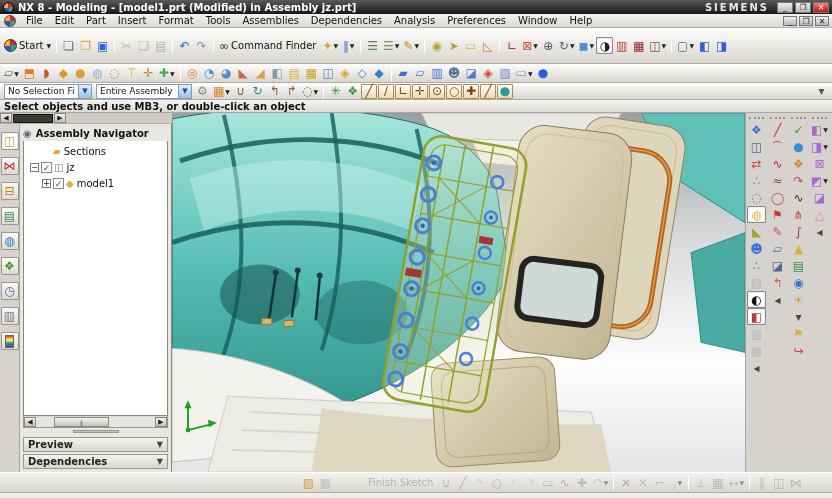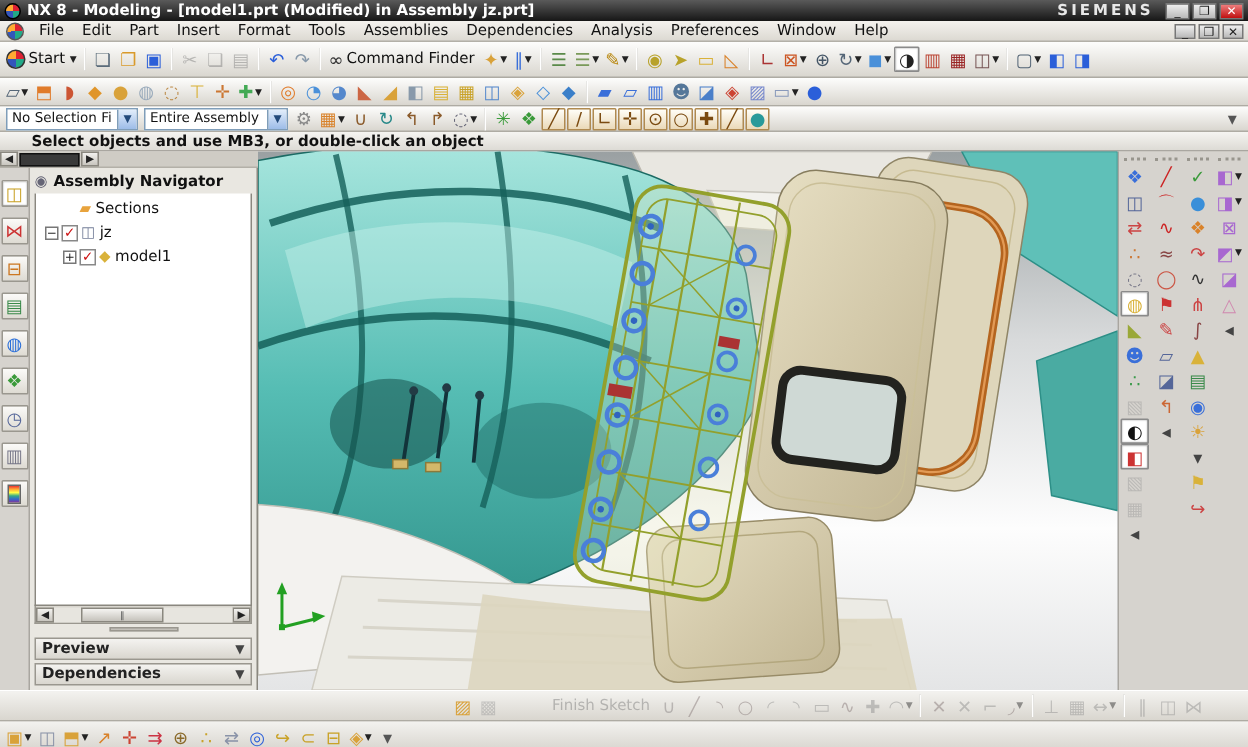--- a/index.html
+++ b/index.html
@@ -15,39 +15,39 @@
 
   
   .menubar { height:14px; background:linear-gradient(#f4f2ee,#dcd9d2); border-bottom:1px solid #b3b0a8; display:flex; align-items:center; font-size:10px; color:#111; }
   .menubar .appicon2 { width:12px; height:12px; border-radius:50%; background:conic-gradient(#d23 0 25%,#2a8 25% 50%,#35b 50% 75%,#fa3 75%); border:1px solid #555; margin:0 4px; flex:none; }
   .menuitem { padding:0 6px; height:14px; line-height:14px; }
   .childctl { margin-left:auto; display:flex; padding-right:3px; }
   .childctl .winbtn { height:10px; width:14px; }
 
   
   .toolbar { background:linear-gradient(#fdfdfc,#d9d6cf); border-bottom:1px solid #aeaba3; display:flex; align-items:center; padding:0 2px; }
-  .tb1 { height:24px; } .tb2 { height:19px; } .tb3 { height:17px; }
+  .tb1 { height:36px; } .tb2 { height:19px; } .tb3 { height:17px; }
   .tbtn { height:17px; min-width:17px; display:inline-flex; align-items:center; justify-content:center; padding:0 1px; border:1px solid transparent; border-radius:1px; cursor:default; flex:none; }
   .tb2 .tbtn { height:16px; } .tb3 .tbtn { height:15px; }
   .tbtn .g { font-size:12px; line-height:1; }
   .tbtn .lbl { font-size:10px; margin:0 2px; color:#111; }
   .tbtn.sel { background:#fff; border-color:#8a8a8a; box-shadow:inset 0 0 1px #666; }
   .tbtn.dis { opacity:.45; filter:grayscale(.7); }
   .tbtn.snap { border:1px solid #b08a50; background:linear-gradient(#fffef8,#ead9b8); height:15px; min-width:16px; }
   .tbtn .dd { font-size:6px; color:#222; margin-left:1px; }
   .sep { width:1px; height:15px; background:#a8a59d; border-right:1px solid #fff; margin:0 3px; flex:none; }
   .nxlogo { width:13px; height:13px; border-radius:50%; background:conic-gradient(#d23 0 25%,#2a8 25% 50%,#35b 50% 75%,#fa3 75%); border:1px solid #333; }
   .rainbow { width:9px; height:13px; background:linear-gradient(#e33,#fa3,#ff4,#3a8,#36c,#839); border:1px solid #666; }
   .spacer { flex:1; }
 
   .combo { background:#fff; border:1px solid #7f9db9; height:15px; display:flex; align-items:center; font-size:9px; padding-left:3px; margin:0 2px; color:#111; white-space:nowrap; overflow:hidden; }
   .combo .arrow { width:13px; height:13px; background:linear-gradient(#e3eefb,#9dbce8); border-left:1px solid #7f9db9; color:#234a7a; font-size:7px; display:flex; align-items:center; justify-content:center; margin-left:auto; flex:none; }
 
   
-  .promptbar { height:13px; background:linear-gradient(#f5f4f1,#dddbd5); border-bottom:1px solid #a9a6a0; font-size:10px; font-weight:bold; color:#111; padding-left:21px; display:flex; align-items:center; }
+  .promptbar { height:13px; background:linear-gradient(#f5f4f1,#dddbd5); border-bottom:1px solid #a9a6a0; font-size:10px; font-weight:bold; color:#111; padding-left:4px; display:flex; align-items:center; }
 
   
   .main { display:flex; height:359px; }
   .leftcol { width:172px; display:flex; flex-direction:column; flex:none; background:#d6d3ce; }
   .topscroll { height:11px; display:flex; align-items:center; background:#cfccc5; border-bottom:1px solid #b3b0a8; }
   .sbtn { width:12px; height:10px; background:linear-gradient(#f2f1ee,#c9c6bf); border:1px solid #8a877f; font-size:7px; line-height:8px; text-align:center; color:#222; flex:none; }
   .sthumb { width:40px; height:9px; background:#3a3a3a; border:1px solid #111; margin:0 1px; }
 
   .leftbody { flex:1; display:flex; min-height:0; }
   .resbar { width:20px; background:#d6d3ce; border-right:1px solid #a9a6a0; display:flex; flex-direction:column; align-items:center; padding-top:8px; gap:7px; flex:none; }

